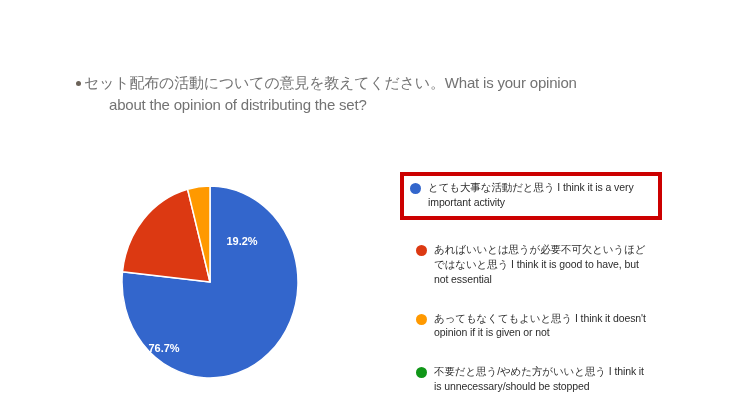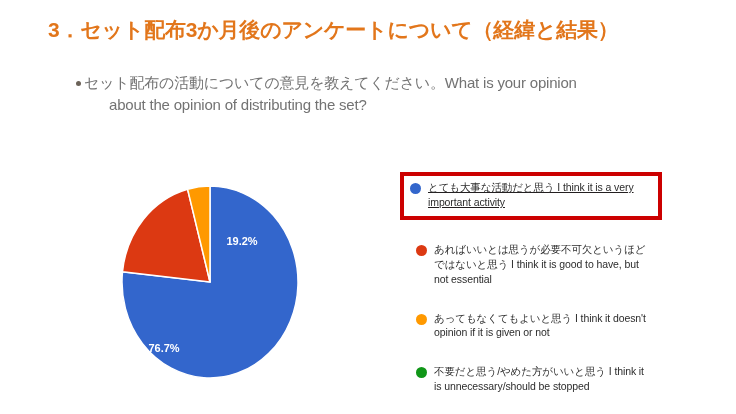--- a/index.html
+++ b/index.html
@@ -148,21 +148,20 @@
   }
   .legend-item.highlighted .legend-dot {
     margin-top: 3px;
   }
 </style>
 </head>
 <body>
 
 <div class="slide">
 
-  <div class="slide-title" style="color: rgb(226, 118, 27);">3．セット配布3か月後のアンケートについて（経緯と結果）</div>
 
   <div class="body-block">
     <p class="bullet-line">
       <span class="bullet-dot"></span><span>セット配布の活動についての意見を教えてください。What is your opinion</span>
       <span class="bullet-cont">about the opinion of distributing the set?</span>
     </p>
   </div>
 
   <div class="chart-area">
 
@@ -172,21 +171,21 @@
             <path d="M 92 100 L 92.00 4.00 A 88 96 0 1 1 4.50 89.77 Z" fill="#3366cc" stroke="#ffffff" stroke-width="1.5"></path>
             <path d="M 92 100 L 4.50 89.77 A 88 96 0 0 1 69.58 7.17 Z" fill="#dc3912" stroke="#ffffff" stroke-width="1.5"></path>
             <path d="M 92 100 L 69.58 7.17 A 88 96 0 0 1 92.00 4.00 Z" fill="#ff9900" stroke="#ffffff" stroke-width="1.5"></path>
           </g>
         <text class="pie-label" id="pie-label-0" x="46" y="170" text-anchor="middle">76.7%</text>
         <text class="pie-label" id="pie-label-1" x="124" y="63" text-anchor="middle">19.2%</text>
       </svg>
     </div>
 
     <div class="legend" id="legend-list">
-        <div class="legend-item highlighted" style="border-color: rgb(204, 0, 0); text-decoration: underline;">
+        <div class="legend-item highlighted" style="border-color: rgb(204, 0, 0);">
           <span class="legend-dot" style="background: rgb(51, 102, 204);"></span>
           <span class="legend-text">とても大事な活動だと思う I think it is a very important activity</span>
         </div>
         <div class="legend-item">
           <span class="legend-dot" style="background: rgb(220, 57, 18);"></span>
           <span class="legend-text">あればいいとは思うが必要不可欠というほどではないと思う I think it is good to have, but not essential</span>
         </div>
         <div class="legend-item">
           <span class="legend-dot" style="background: rgb(255, 153, 0);"></span>
           <span class="legend-text">あってもなくてもよいと思う I think it doesn't opinion if it is given or not</span>

